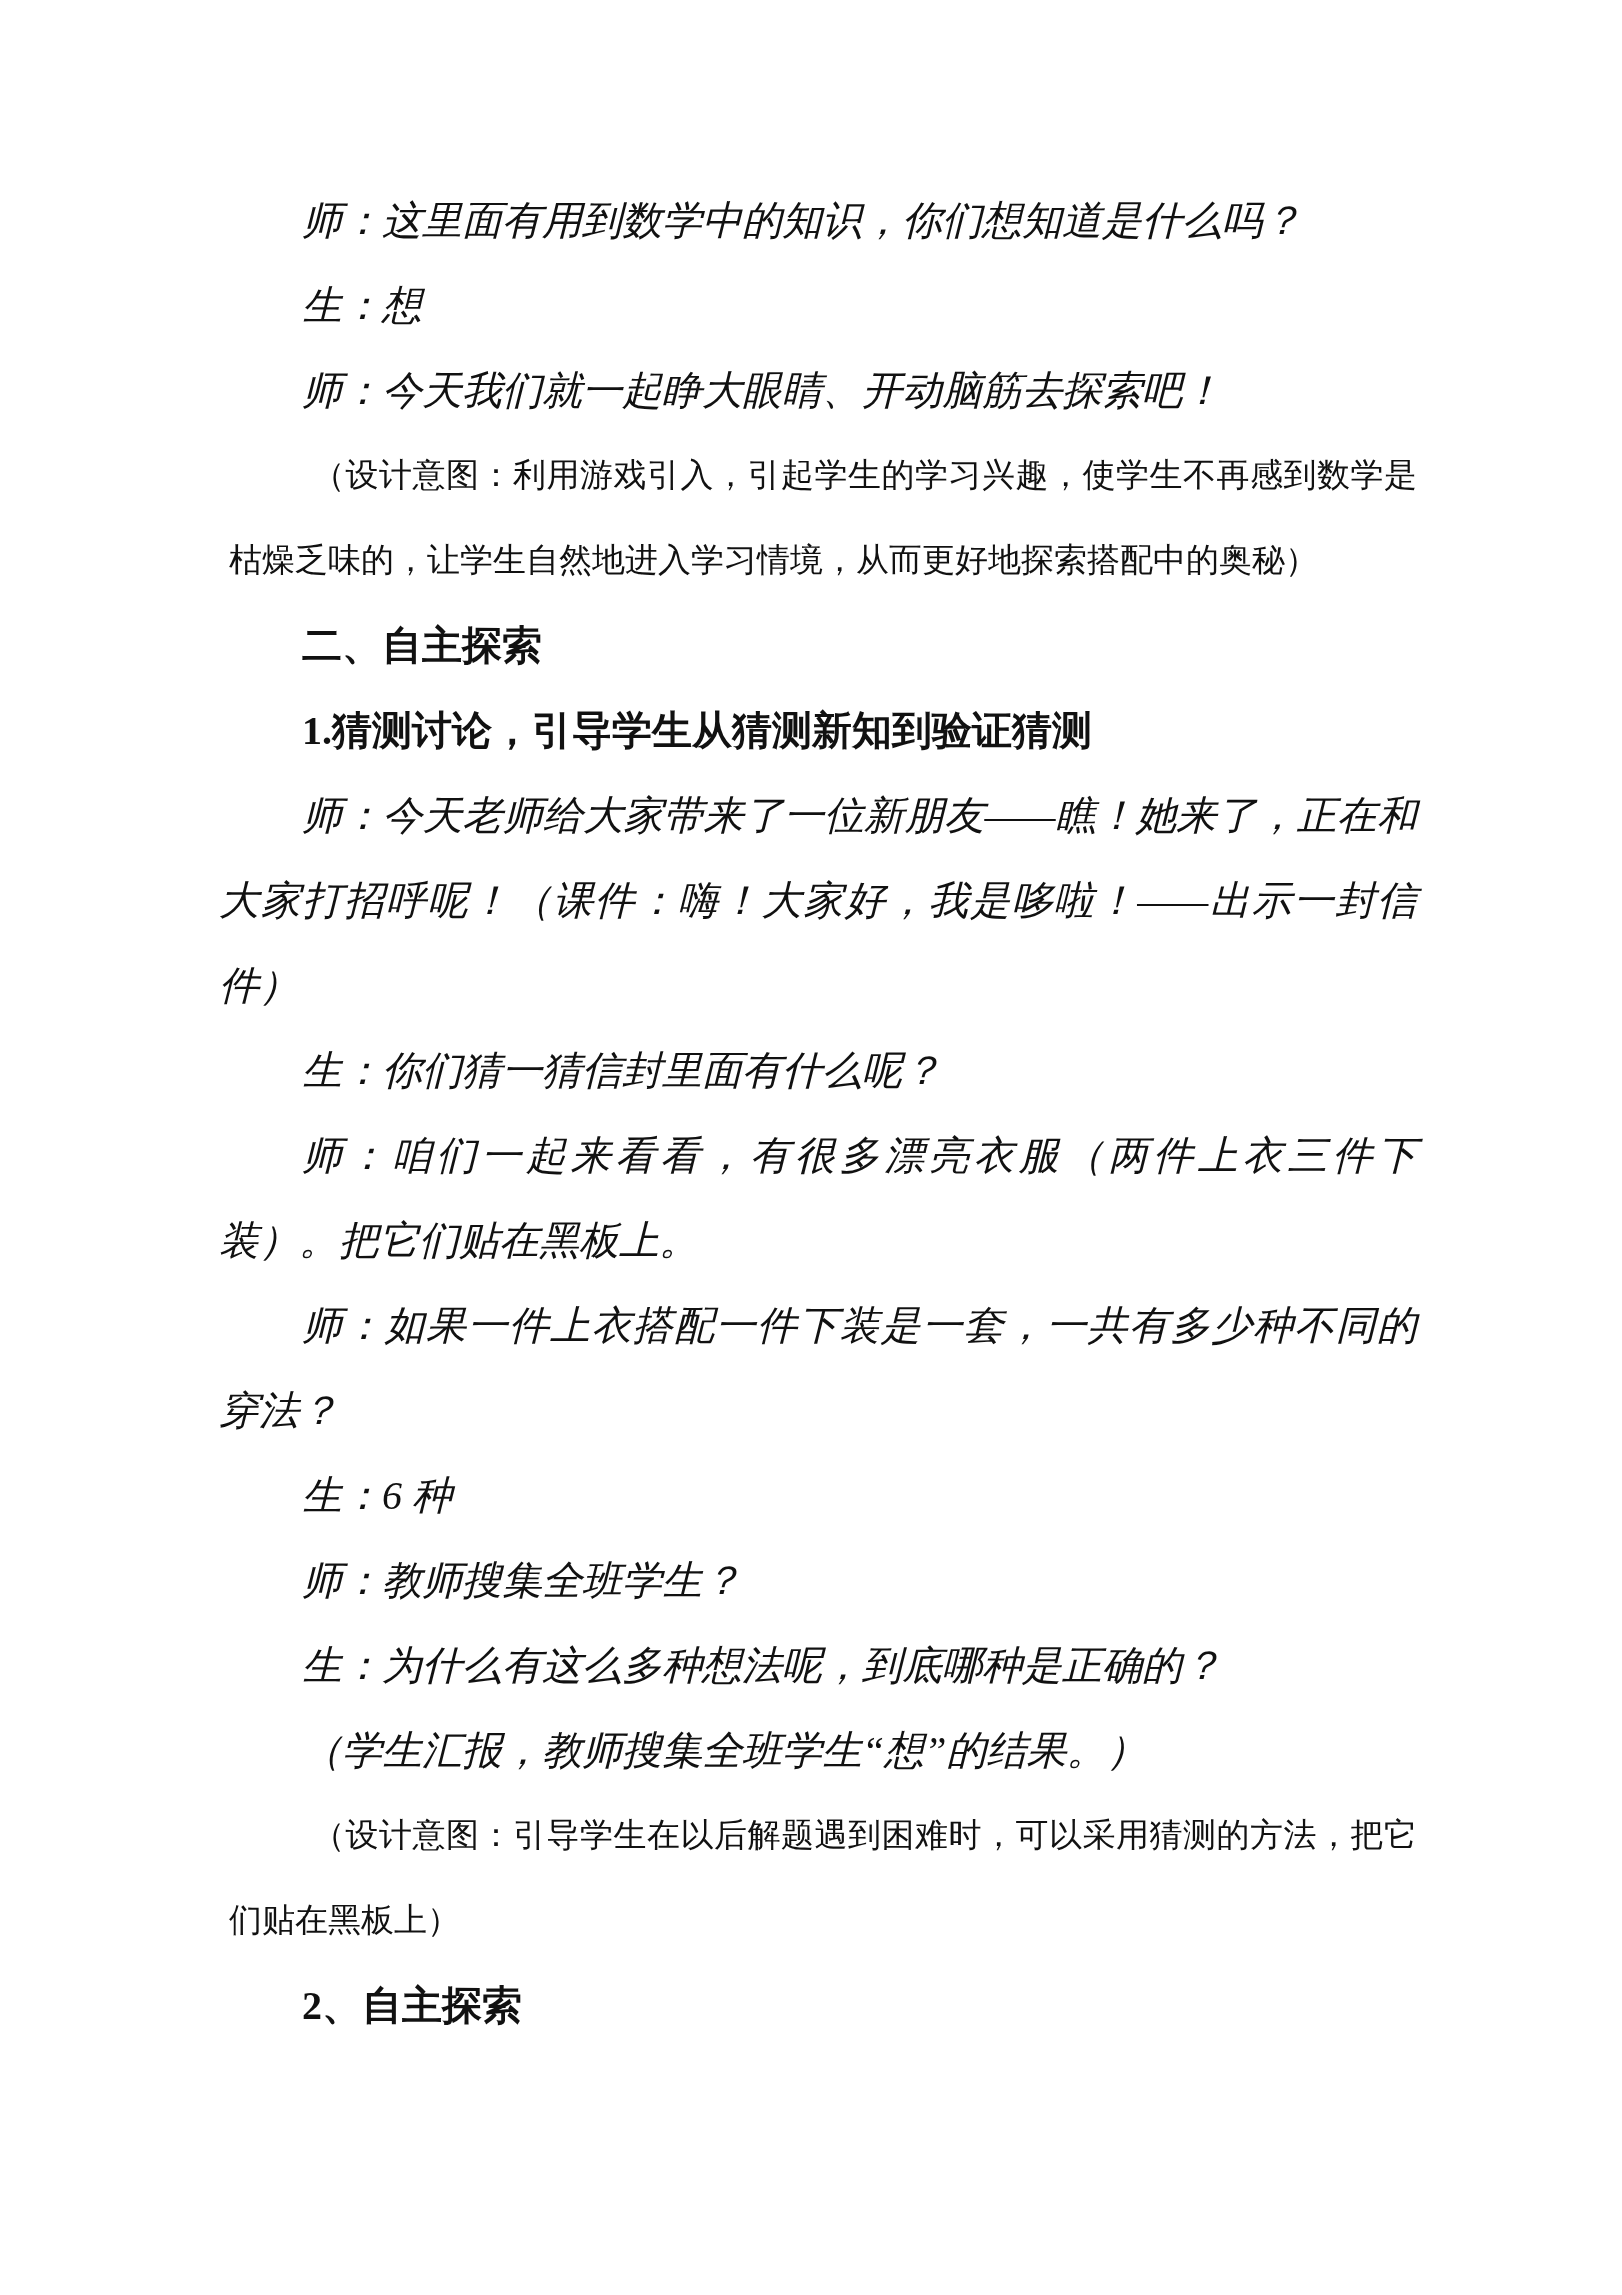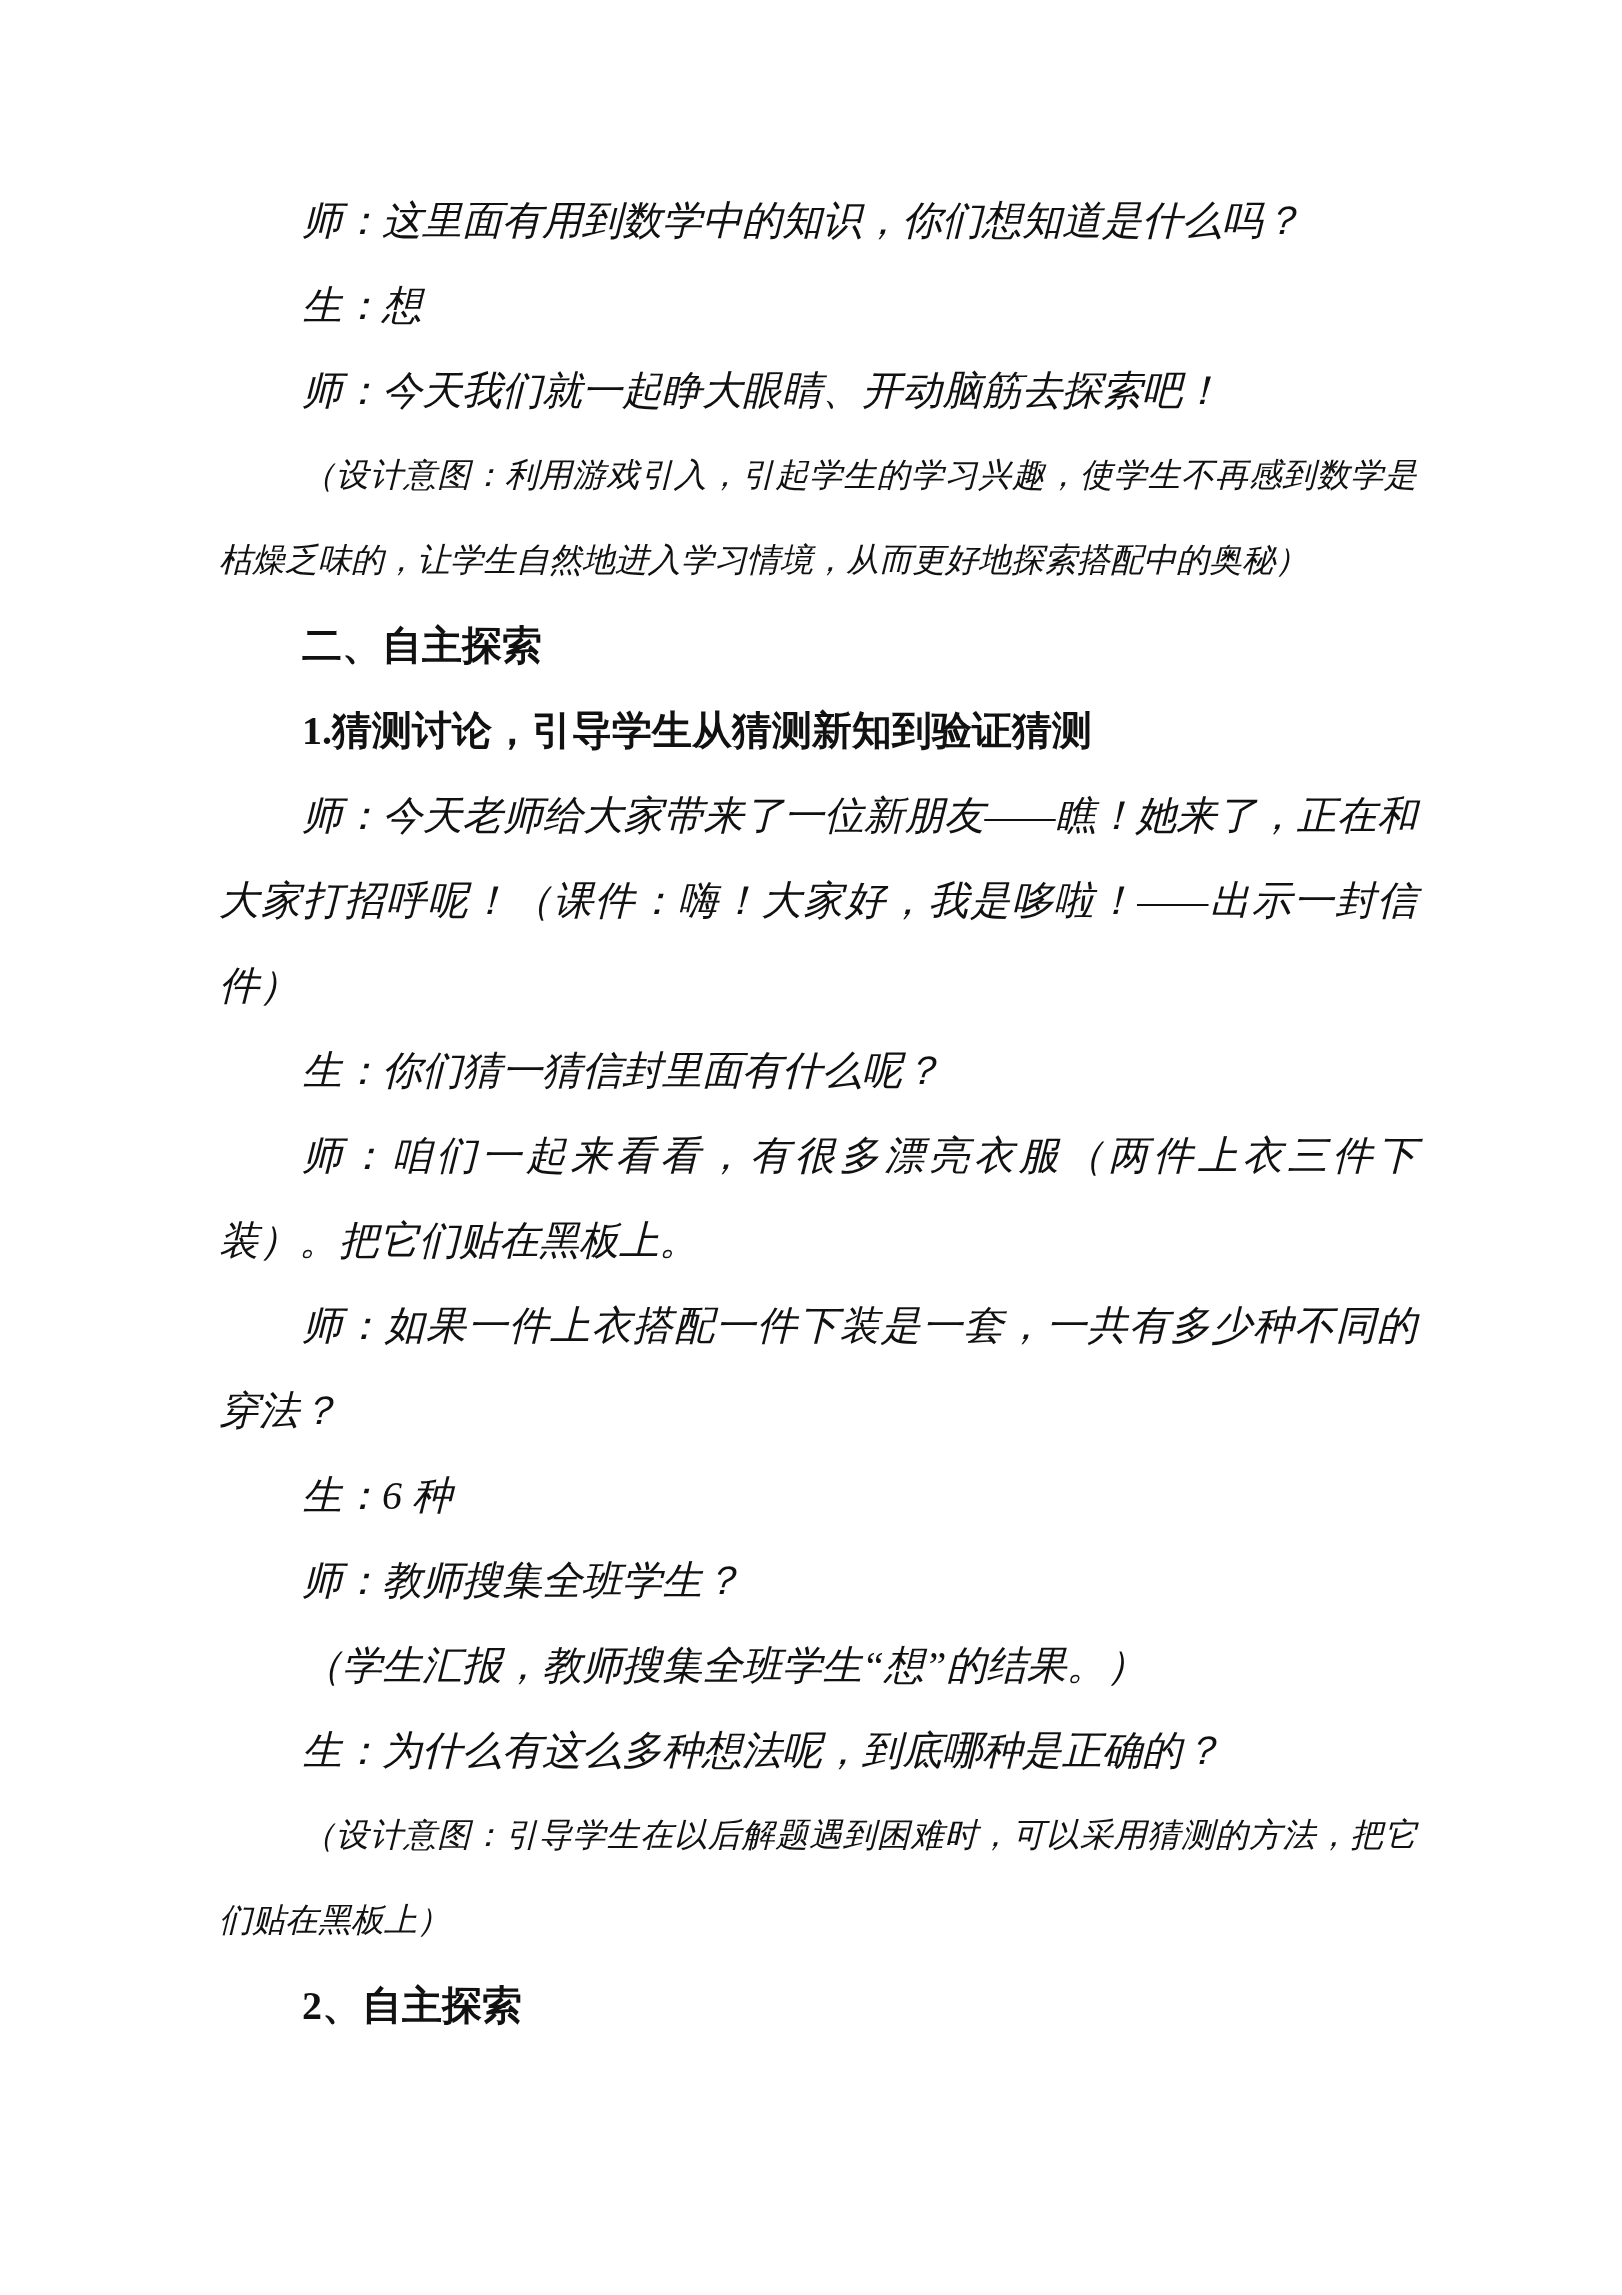--- a/index.html
+++ b/index.html
@@ -31,22 +31,22 @@
     word-break: normal;
     overflow-wrap: break-word;
   }
   .body-text {
     font-size: 40px;
     font-style: italic;
     font-weight: normal;
   }
   .note-text {
     font-size: 33px;
-    font-style: italic;
     font-weight: normal;
+    margin-left: 10px;
   }
   .heading-text {
     font-size: 40px;
     font-style: normal;
     font-weight: bold;
   }
 </style>
 </head>
 <body>
 
@@ -57,19 +57,19 @@
     <p class="para body-text">师：今天我们就一起睁大眼睛、开动脑筋去探索吧！</p>
     <p class="para note-text">（设计意图：利用游戏引入，引起学生的学习兴趣，使学生不再感到数学是枯燥乏味的，让学生自然地进入学习情境，从而更好地探索搭配中的奥秘）</p>
     <p class="para heading-text">二、自主探索</p>
     <p class="para heading-text">1.猜测讨论，引导学生从猜测新知到验证猜测</p>
     <p class="para body-text">师：今天老师给大家带来了一位新朋友——瞧！她来了，正在和大家打招呼呢！（课件：嗨！大家好，我是哆啦！——出示一封信件）</p>
     <p class="para body-text">生：你们猜一猜信封里面有什么呢？</p>
     <p class="para body-text">师：咱们一起来看看，有很多漂亮衣服（两件上衣三件下装）。把它们贴在黑板上。</p>
     <p class="para body-text">师：如果一件上衣搭配一件下装是一套，一共有多少种不同的穿法？</p>
     <p class="para body-text">生：6 种</p>
     <p class="para body-text">师：教师搜集全班学生？</p>
+    <p class="para body-text">生：为什么有这么多种想法呢，到底哪种是正确的？</p>
     <p class="para body-text">（学生汇报，教师搜集全班学生“想”的结果。）</p>
-    <p class="para body-text">生：为什么有这么多种想法呢，到底哪种是正确的？</p>
     <p class="para note-text">（设计意图：引导学生在以后解题遇到困难时，可以采用猜测的方法，把它们贴在黑板上）</p>
     <p class="para heading-text">2、自主探索</p>
   </div>
 </div>
 
 
 </body></html>

